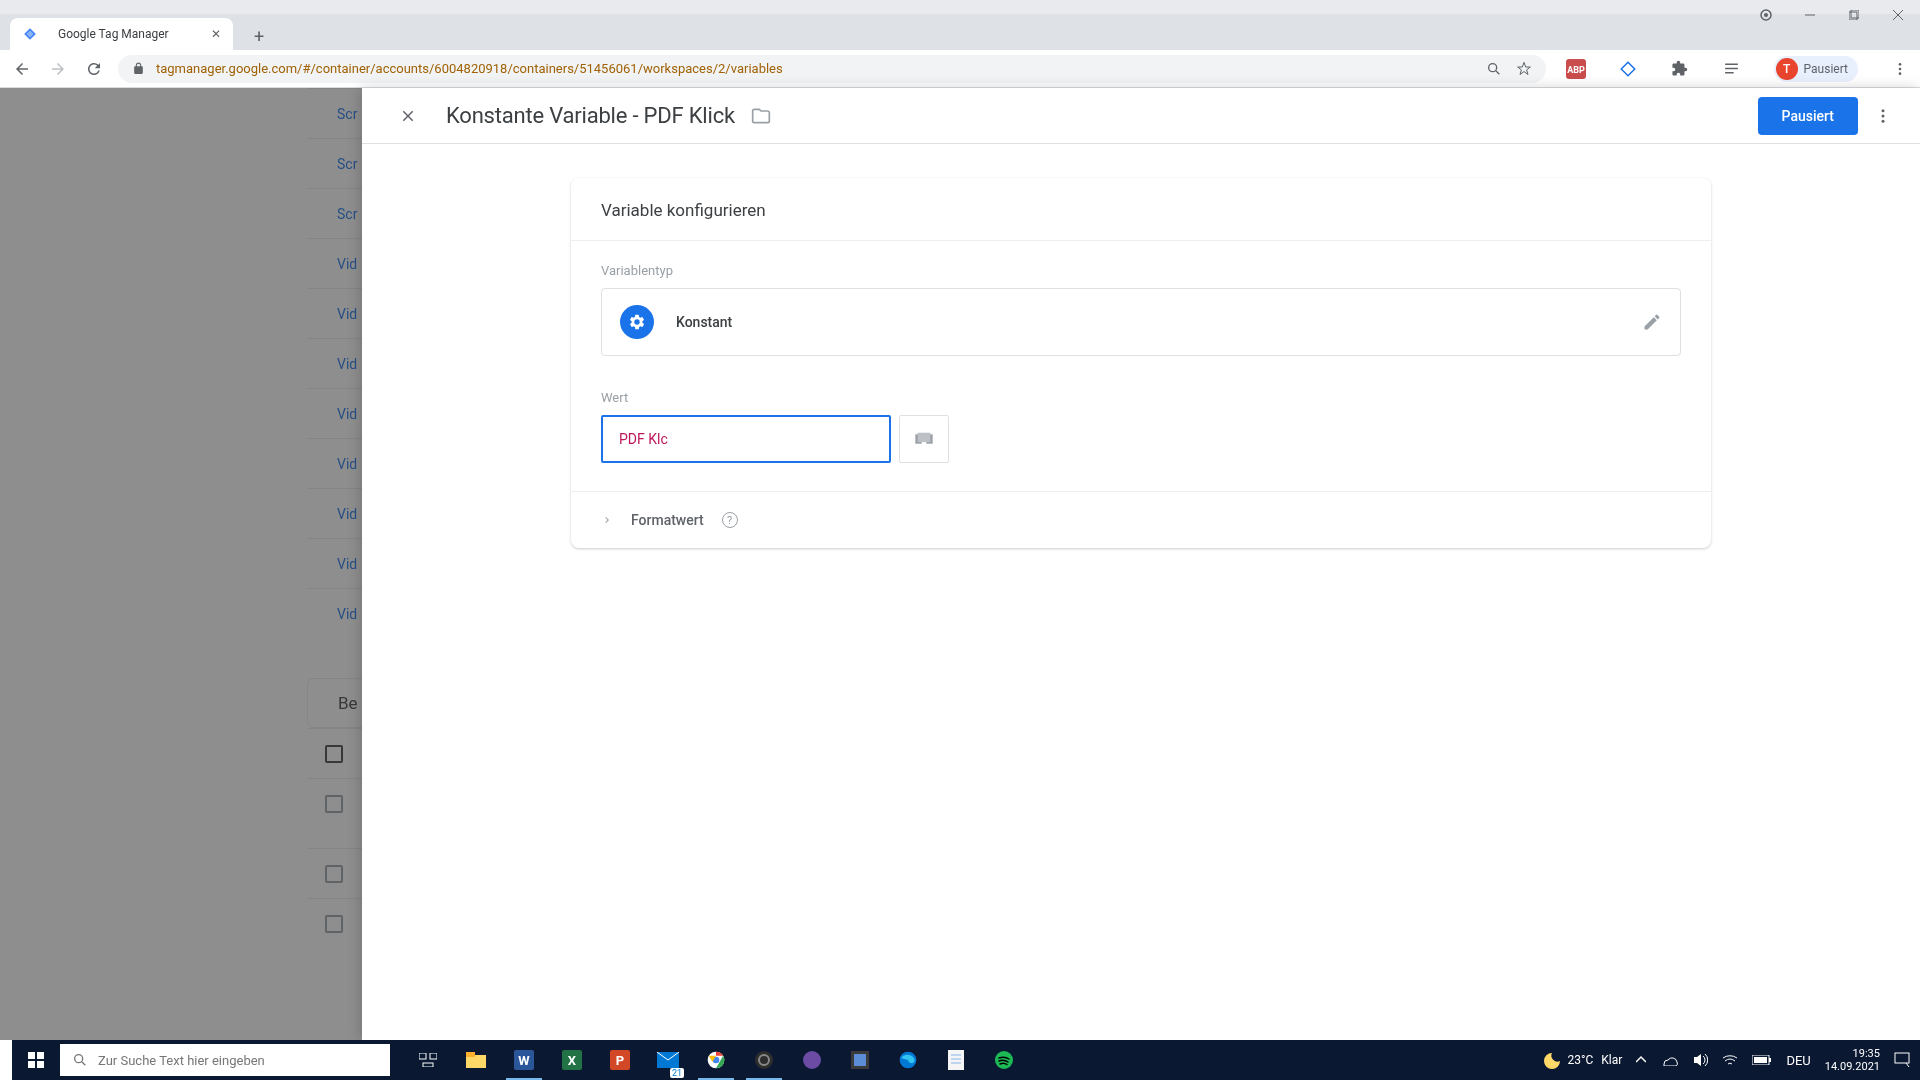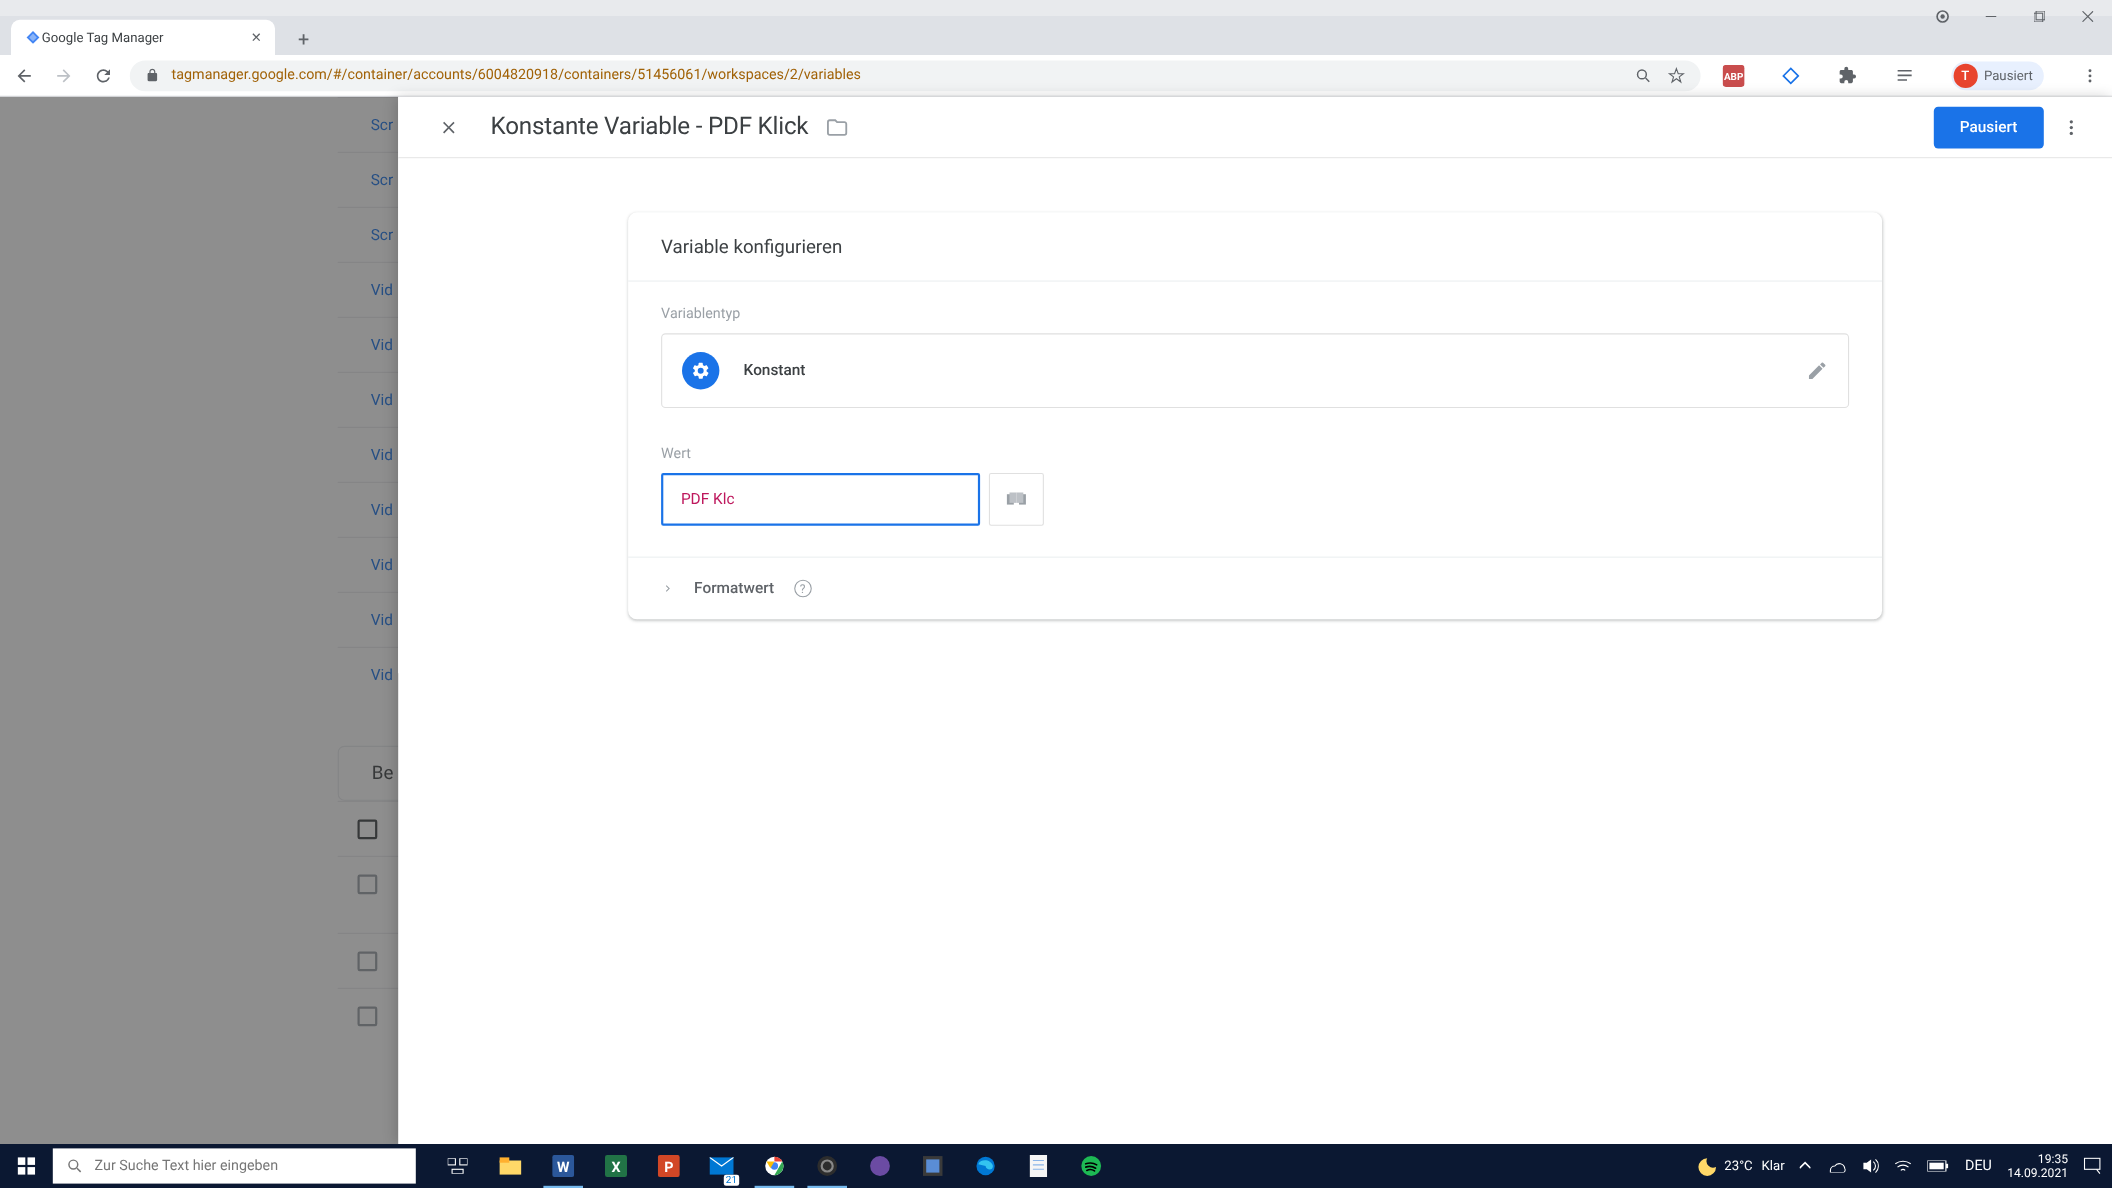--- a/index.html
+++ b/index.html
@@ -1,21 +1,21 @@
 <!DOCTYPE html>
 <html><head>
   <meta charset="utf-8">
   <style>
     * { margin: 0; padding: 0; box-sizing: border-box; font-family: 'Segoe UI', Roboto, Arial, sans-serif; }
     body { width: 1920px; height: 1080px; overflow: hidden; background: #fff; position: relative; }
 
     
     .titlebar { height: 14px; background: #e8eaed; display: flex; align-items: flex-end; }
     .tabs-row { height: 36px; background: #dee1e6; display: flex; align-items: flex-end; padding-left: 10px; }
-    .tab { background: #fff; width: 240px; height: 32px; border-radius: 8px 8px 0 0; display: flex; align-items: center; padding: 0 12px; gap: 0; font-size: 12px; color: #3c4043; }
+    .tab { background: #fff; width: 223px; height: 32px; border-radius: 8px 8px 0 0; display: flex; align-items: center; padding: 0 12px; gap: 20px; font-size: 12px; color: #3c4043; }
     .tab-favicon { width: 16px; height: 16px; display: flex; align-items: center; justify-content: center; }
     .tab-close { margin-left: auto; color: #5f6368; font-size: 12px; cursor: pointer; }
     .tab-new { width: 28px; height: 28px; display: flex; align-items: center; justify-content: center; color: #5f6368; font-size: 18px; margin-left: 12px; }
     .window-controls { position: absolute; right: 0; top: 0; display: flex; height: 30px; }
     .win-btn { width: 44px; display: flex; align-items: center; justify-content: center; color: #5f6368; font-size: 12px; }
 
     
     .chrome-toolbar { height: 38px; background: #fff; border-bottom: 1px solid #dadce0; display: flex; align-items: center; padding: 0 10px; gap: 12px; }
     .nav-btn { width: 24px; height: 24px; display: flex; align-items: center; justify-content: center; color: #5f6368; cursor: pointer; }
     .nav-btn.disabled { color: #bdc1c6; }
@@ -41,41 +41,41 @@
     
     .panel { position: absolute; left: 362px; top: 88px; right: 0; bottom: 40px; background: #fff; z-index: 5; box-shadow: -2px 0 12px rgba(0,0,0,0.18); }
     .panel-header { height: 56px; display: flex; align-items: center; padding: 16px 28px; border-bottom: 1px solid #e0e0e0; background: #fff; }
     .close-btn { width: 36px; height: 36px; display: flex; align-items: center; justify-content: center; color: #5f6368; cursor: pointer; margin-right: 20px; }
     .panel-title { font-size: 22px; color: #3c4043; letter-spacing: -0.2px; }
     .folder-icon { margin-left: 16px; color: #9aa0a6; }
     .save-btn { margin-left: auto; background: #1a73e8; color: #fff; border: none; border-radius: 4px; height: 38px; padding: 0 24px; font-size: 14px; font-weight: 500; cursor: pointer; }
     .more-btn { margin-left: 16px; color: #5f6368; cursor: pointer; }
 
     .panel-body { padding: 34px 150px; background: #fff; }
-    .card { background: #fff; border-radius: 8px; box-shadow: 0 1px 3px rgba(60,64,67,0.18), 0 1px 2px rgba(60,64,67,0.1); width: 1140px; margin: 15px auto; }
+    .card { background: #fff; border-radius: 8px; box-shadow: 0 1px 3px rgba(60,64,67,0.18), 0 1px 2px rgba(60,64,67,0.1); width: 1140px; margin: 0 auto; }
     .card-header { padding: 22px 30px 20px; font-size: 17px; color: #3c4043; border-bottom: 1px solid #eceff1; }
     .card-body { padding: 22px 30px 10px; }
     .label-sm { font-size: 13px; color: #9aa0a6; margin-bottom: 10px; }
     .type-row { border: 1px solid #e0e0e0; border-radius: 4px; display: flex; align-items: center; padding: 16px 18px; gap: 22px; cursor: pointer; }
     .type-icon { width: 34px; height: 34px; border-radius: 50%; background: #1a73e8; display: flex; align-items: center; justify-content: center; color: #fff; }
     .type-name { font-size: 14px; color: #3c4043; font-weight: 500; }
     .edit-icon { margin-left: auto; color: #9aa0a6; }
 
     .wert-section { padding: 24px 30px 28px; }
     .input-row { display: flex; gap: 8px; align-items: center; }
     .wert-input { width: 290px; height: 48px; border: 2px solid #1a73e8; border-radius: 2px; padding: 0 16px; font-size: 14px; color: #be185d; outline: none; }
     .var-btn { width: 50px; height: 48px; border: 1px solid #e0e0e0; border-radius: 2px; display: flex; align-items: center; justify-content: center; color: #5f6368; cursor: pointer; background: #fff; }
 
     .format-row { border-top: 1px solid #eceff1; padding: 20px 30px; display: flex; align-items: center; gap: 18px; cursor: pointer; }
     .chevron { color: #9aa0a6; }
     .format-label { font-size: 14px; color: #5f6368; font-weight: 500; }
     .help-icon { width: 16px; height: 16px; border: 1.5px solid #9aa0a6; border-radius: 50%; display: flex; align-items: center; justify-content: center; font-size: 11px; color: #9aa0a6; }
 
     
-    .taskbar { position: absolute; left: 0; right: 0; bottom: 0; height: 40px; background: #0b1832; display: flex; align-items: center; color: #fff; font-size: 12px; z-index: 100; }
+    .taskbar { position: absolute; left: 12px; right: 0; bottom: 0; height: 40px; background: #0b1832; display: flex; align-items: center; color: #fff; font-size: 12px; z-index: 100; }
     .start-btn { width: 48px; height: 40px; display: flex; align-items: center; justify-content: center; color: #fff; }
     .search-box { width: 330px; height: 32px; background: #fff; margin-left: 0; display: flex; align-items: center; padding: 0 12px; gap: 10px; color: #767676; font-size: 13px; }
     .tb-icons { display: flex; align-items: center; height: 40px; margin-left: 14px; gap: 0; }
     .tb-icon { width: 48px; height: 40px; display: flex; align-items: center; justify-content: center; position: relative; }
     .tb-icon.active::after { content: ''; position: absolute; bottom: 0; left: 6px; right: 6px; height: 2px; background: #76b9ed; }
     .tray { margin-left: auto; display: flex; align-items: center; gap: 14px; padding-right: 10px; }
     .tray-icon { color: #fff; font-size: 13px; }
     .clock { text-align: right; line-height: 1.2; font-size: 11px; }
     .weather { display: flex; align-items: center; gap: 8px; }
 

